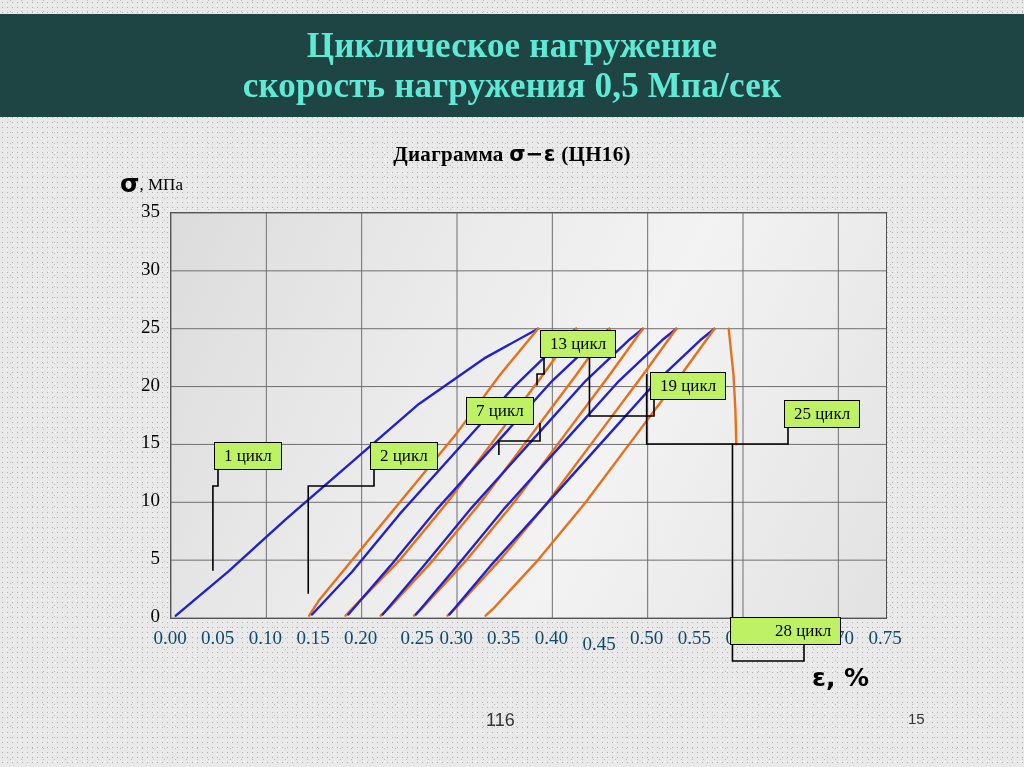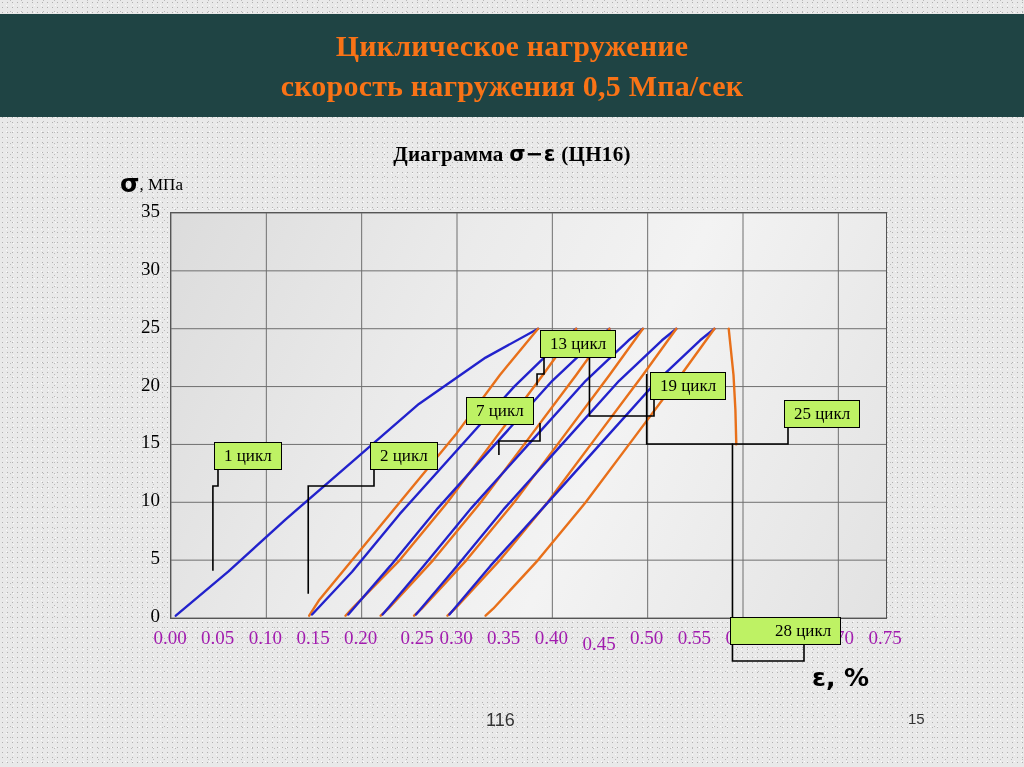--- a/index.html
+++ b/index.html
@@ -30,22 +30,22 @@
     position: absolute;
     left: 0; top: 14px;
     width: 1024px; height: 103px;
     background: #1f4444;
     display: flex;
     flex-direction: column;
     align-items: center;
     justify-content: center;
   }
   .title-line {
-    color: #f97316;
-    font-size: 30px;
+    color: #5eead4;
+    font-size: 35px;
     font-weight: bold;
     line-height: 40px;
     text-align: right;
     letter-spacing: 0.2px;
   }
   #chart-area {
     position: absolute;
     left: 0; top: 117px;
     width: 880px; height: 580px;
   }
@@ -95,21 +95,21 @@
     position: absolute;
     width: 42px;
     text-align: right;
     font-size: 19px;
     color: #000;
     font-family: "Liberation Serif", serif;
   }
   .xtick {
     position: absolute;
     font-size: 19px;
-    color: #a21caf;
+    color: #0c4a6e;
     text-align: center;
     font-family: "Liberation Serif", serif;
   }
   .callout-box {
     position: absolute;
     background: #bef264;
     border: 1px solid #000;
     font-size: 17px;
     color: #000;
     padding: 3px 9px;

